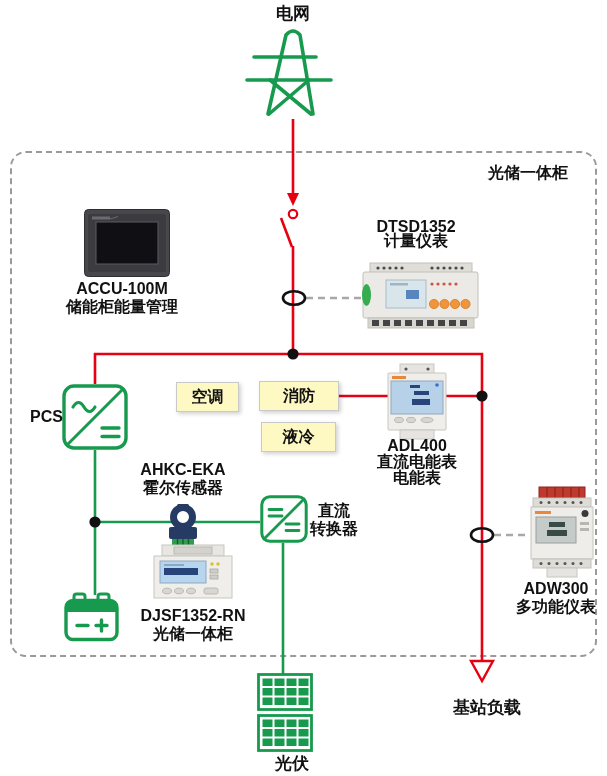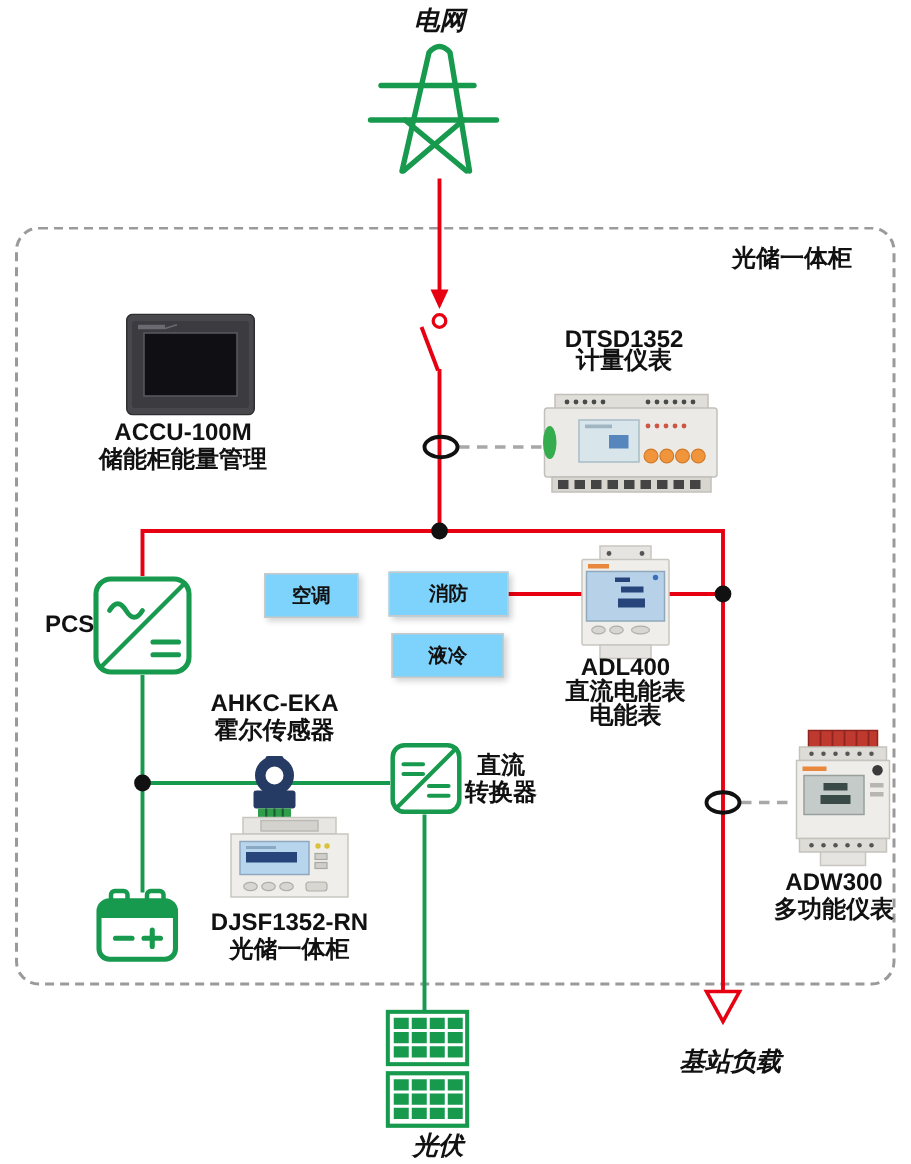--- a/index.html
+++ b/index.html
@@ -10,28 +10,28 @@
   .abs{position:absolute;}
   
   .cabinet-box{
     left:10px;top:151px;width:583px;height:502px;
     border:2px dashed #9a9a9a;border-radius:16px;z-index:1;
   }
   .wires{left:0;top:0;z-index:2;}
   .device{z-index:3;}
   .label{z-index:4;font-weight:bold;white-space:nowrap;line-height:1.05;}
   .center{transform:translateX(-50%);}
-  .t17{font-size:17px;font-style:italic;}
+  .t17{font-size:17px;}
   .t16{font-size:16px;}
   
   .aux-box{
-    z-index:3;background:#7dd3fc;border:1px solid #c9c9c9;
+    z-index:3;background:#fef9c3;border:1px solid #c9c9c9;
     box-shadow:2px 2px 4px rgba(0,0,0,0.18);
     display:flex;align-items:center;justify-content:center;
-    font-weight:bold;font-size:13px;
+    font-weight:bold;font-size:16px;
   }
 </style>
 </head>
 <body>
 
 <div id="canvas">
 
   <div class="abs cabinet-box"></div>
 
   <svg class="abs wires" width="607" height="776" viewBox="0 0 607 776">

